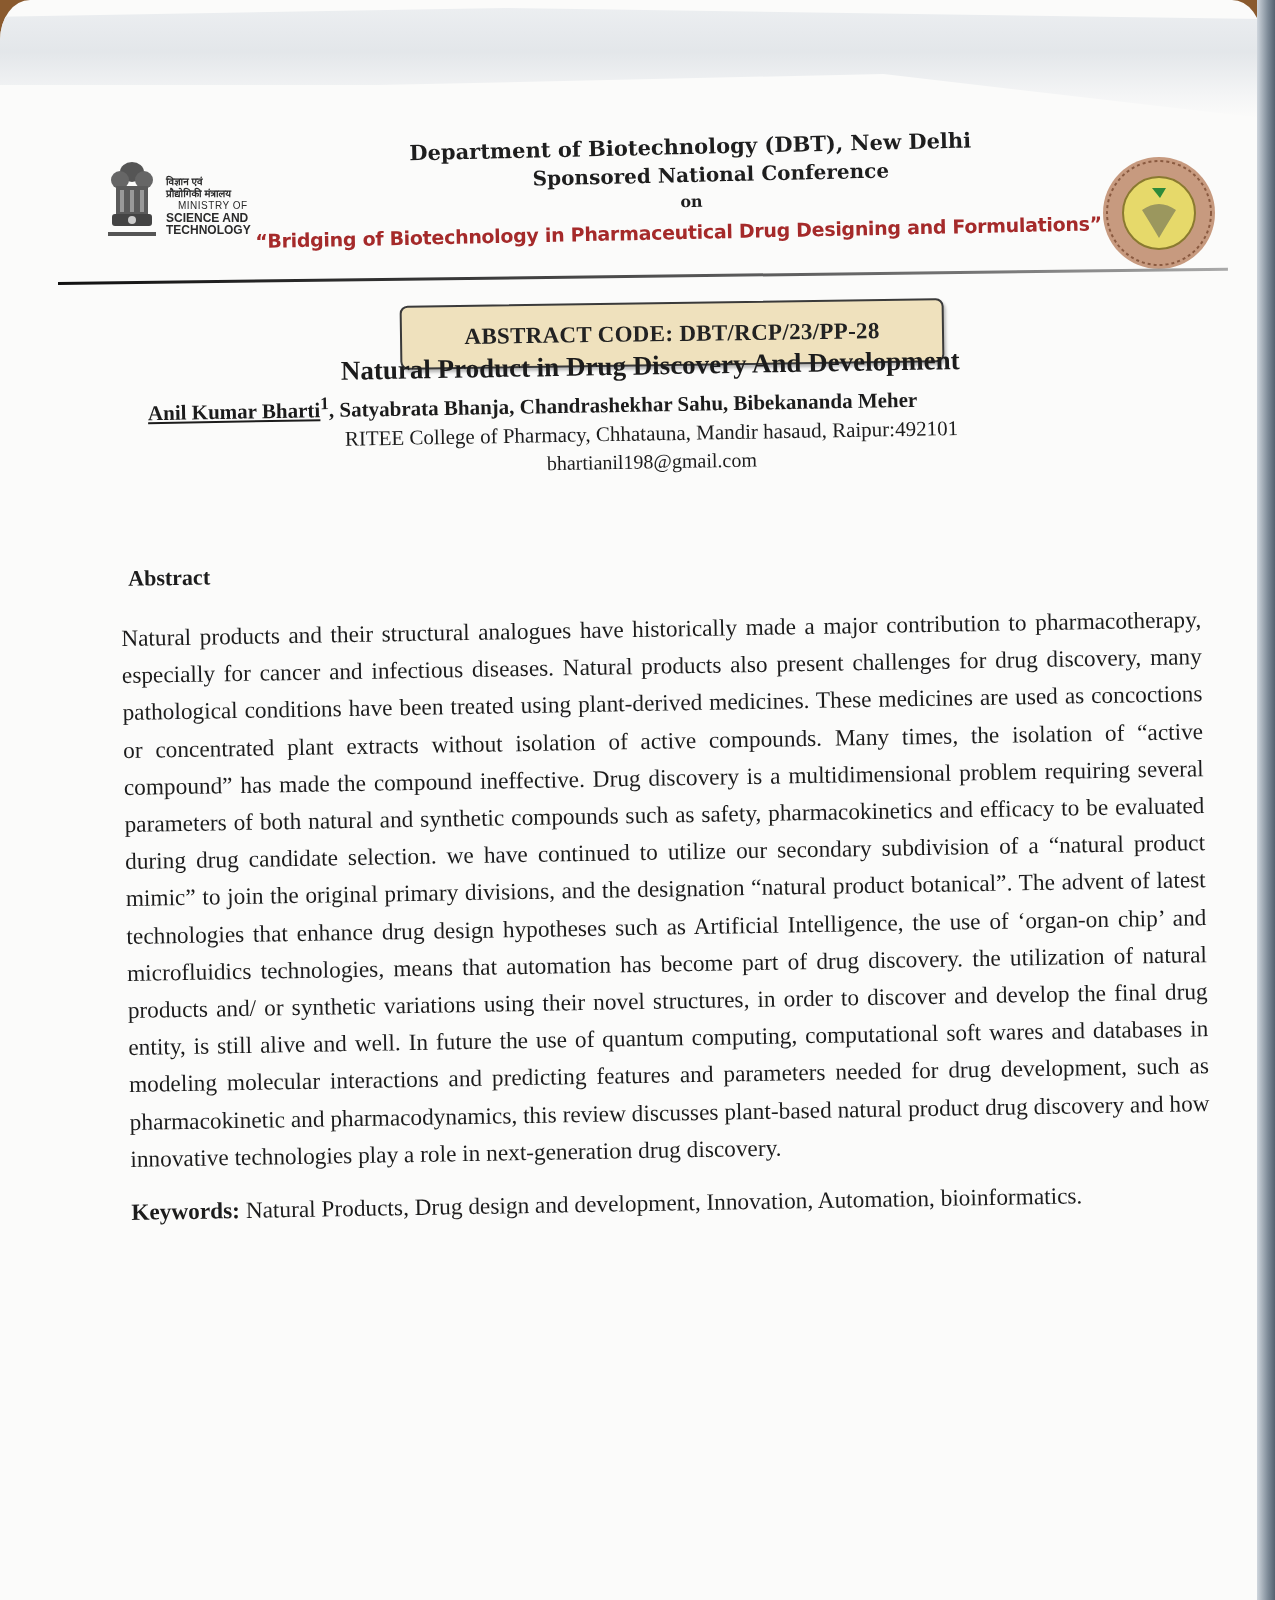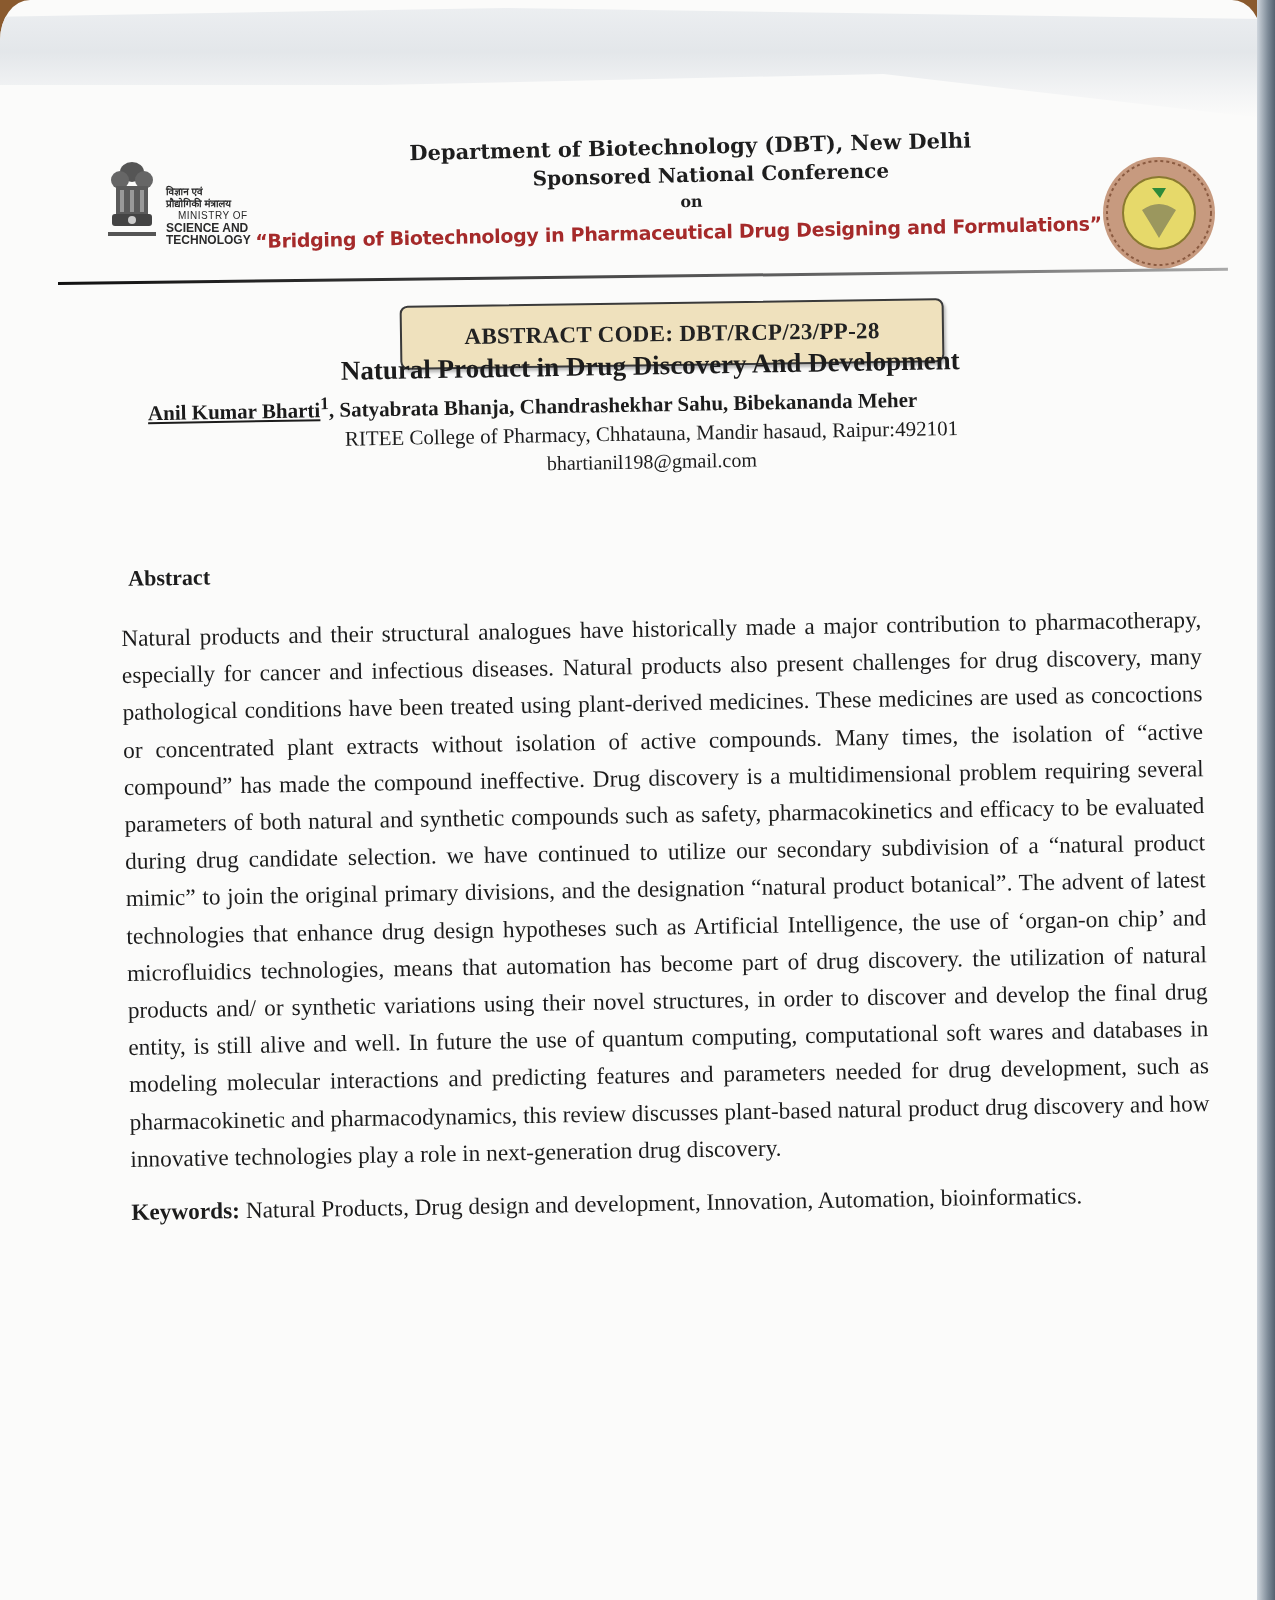--- a/index.html
+++ b/index.html
@@ -23,21 +23,21 @@
       opacity: 0.85;
     }
     .spine {
       position: absolute; right: 0; top: 0; width: 18px; height: 1600px;
       background: linear-gradient(90deg, #cfd6dd, #7f8c99 60%, #556270);
     }
     .header {
       position: absolute; left: 0; top: 140px; width: 1262px; height: 150px;
     }
     .ministry {
-      position: absolute; left: 106px; top: 18px; display: flex; align-items: flex-end;
+      position: absolute; left: 106px; top: 18px; display: flex; align-items: center;
     }
     .emblem {
       width: 52px; height: 88px; position: relative;
     }
     .emblem svg { width: 52px; height: 88px; }
     .ministry-text {
       margin-left: 8px; margin-top: 8px;
       font-family: "Liberation Sans", sans-serif; color: #2a2a2a; line-height: 12px;
     }
     .ministry-text .hindi { font-size: 10px; font-weight: bold; }

